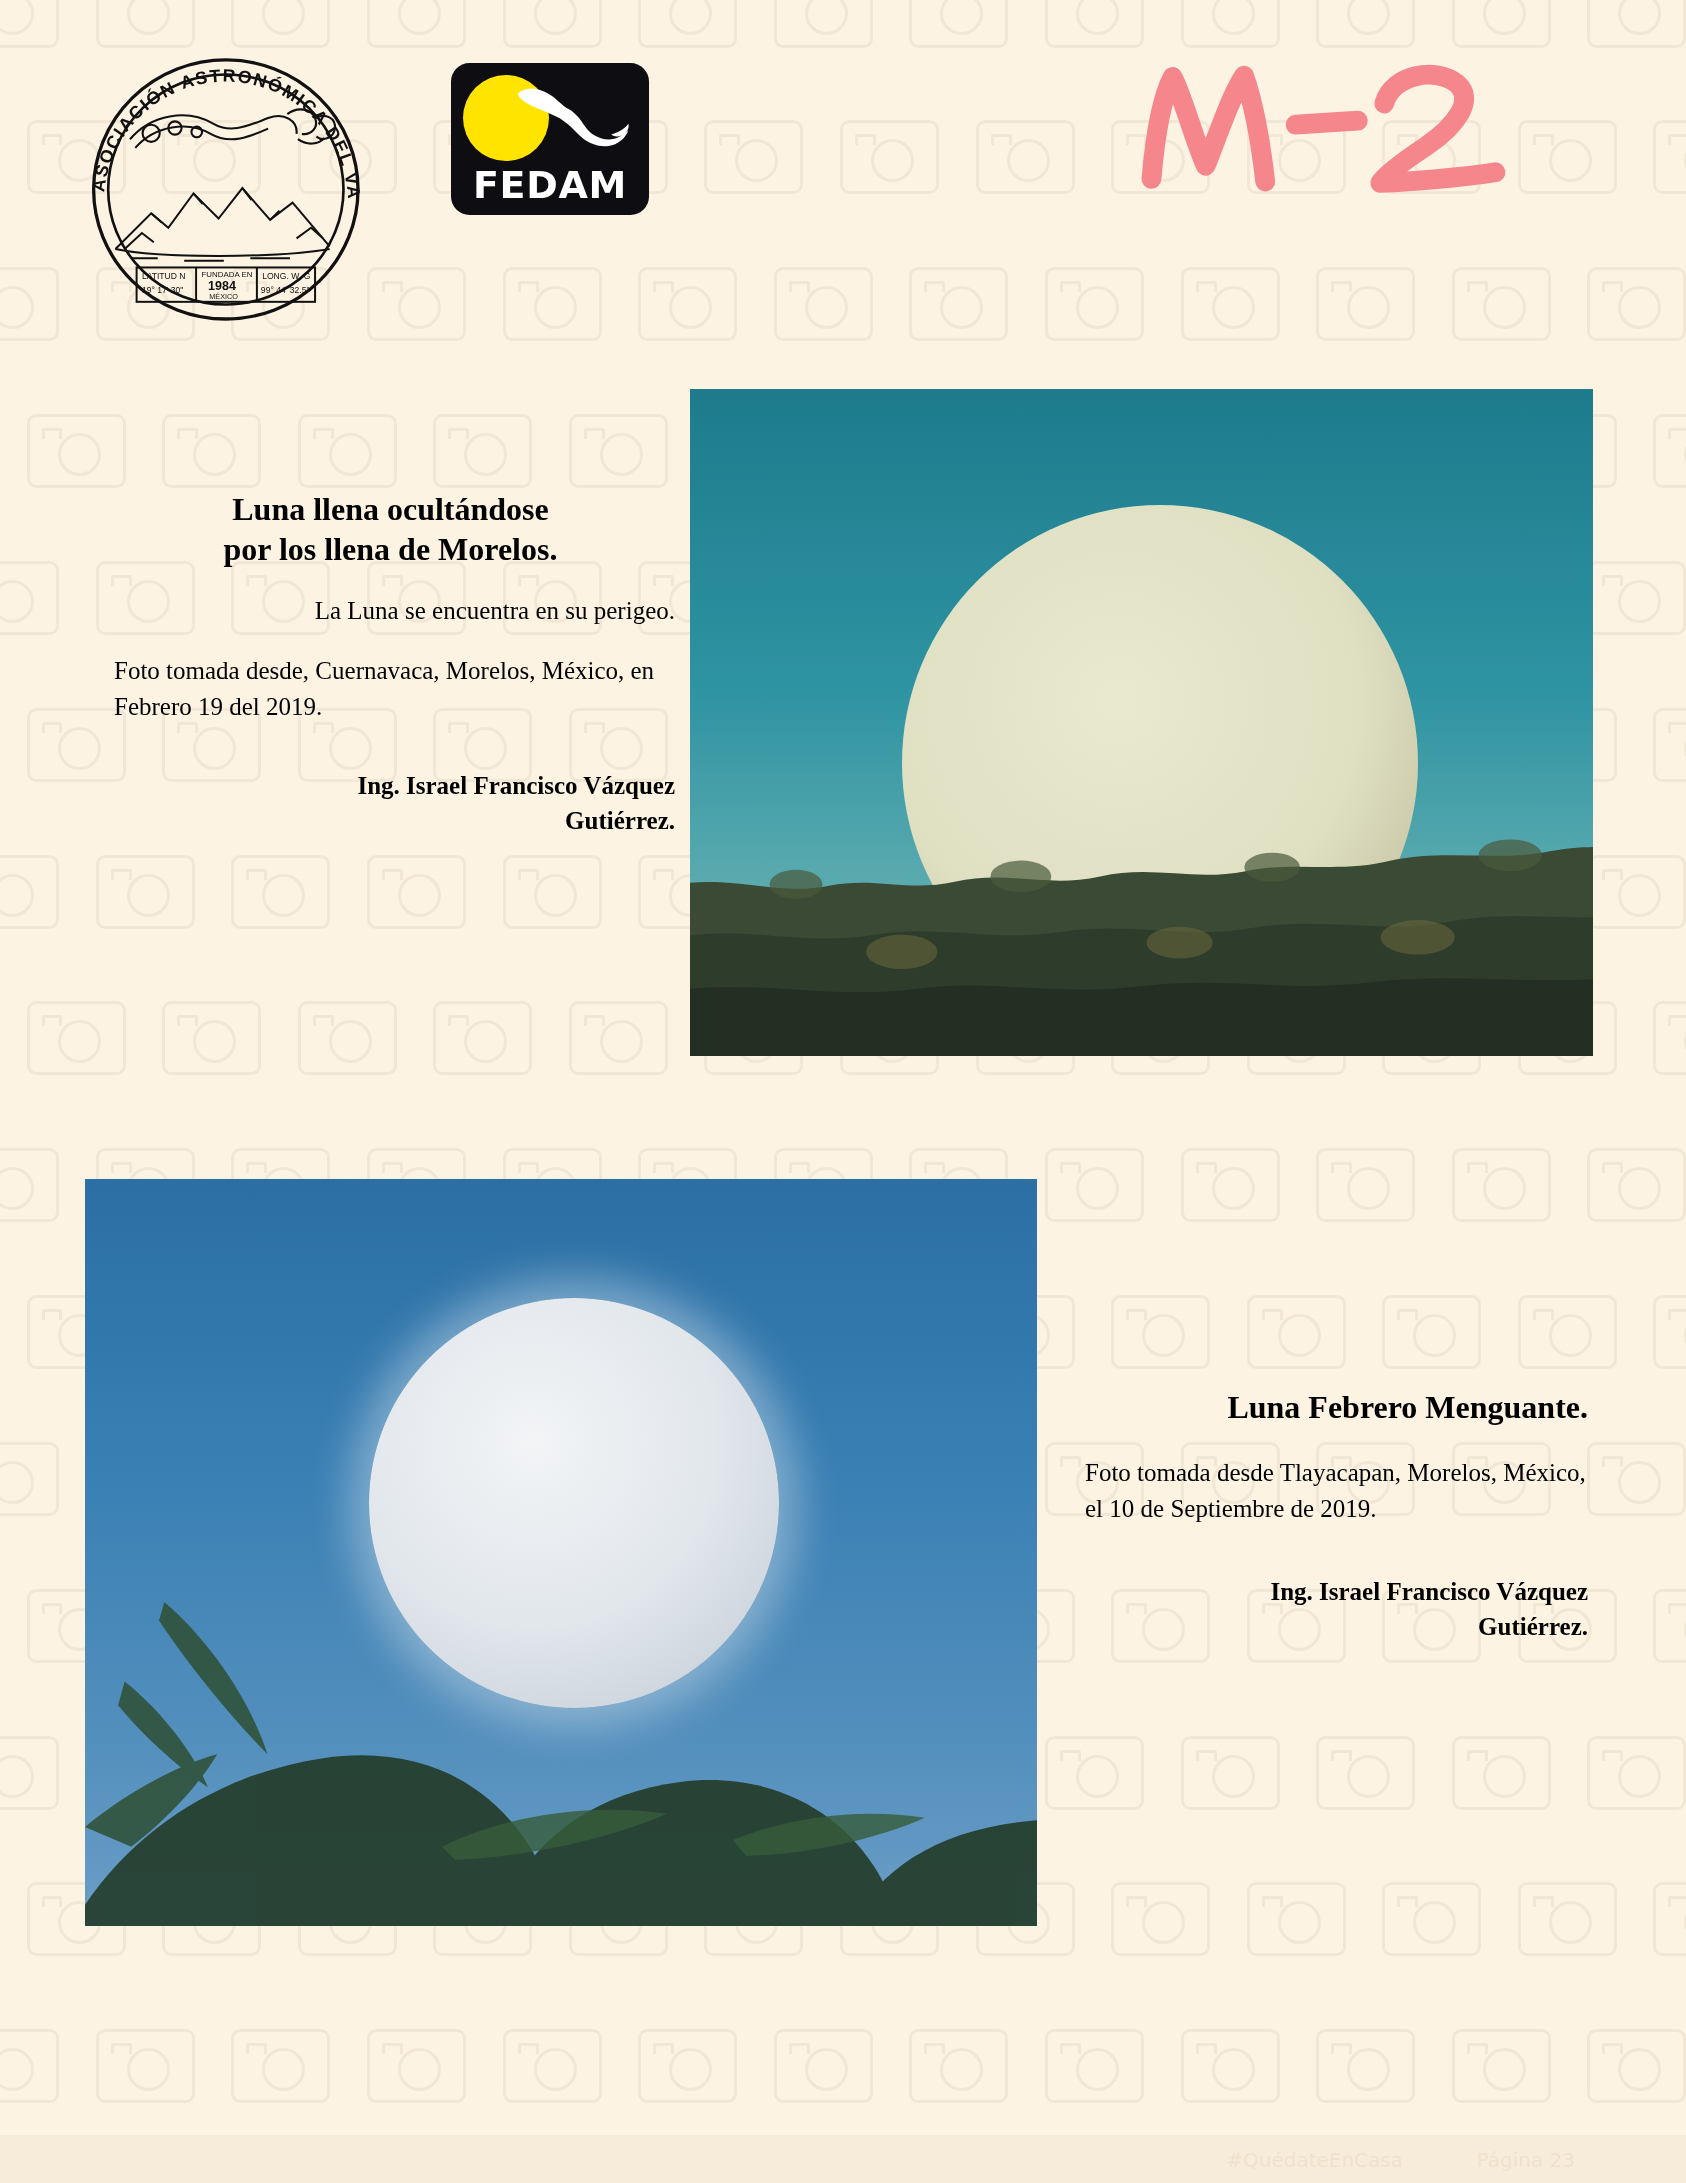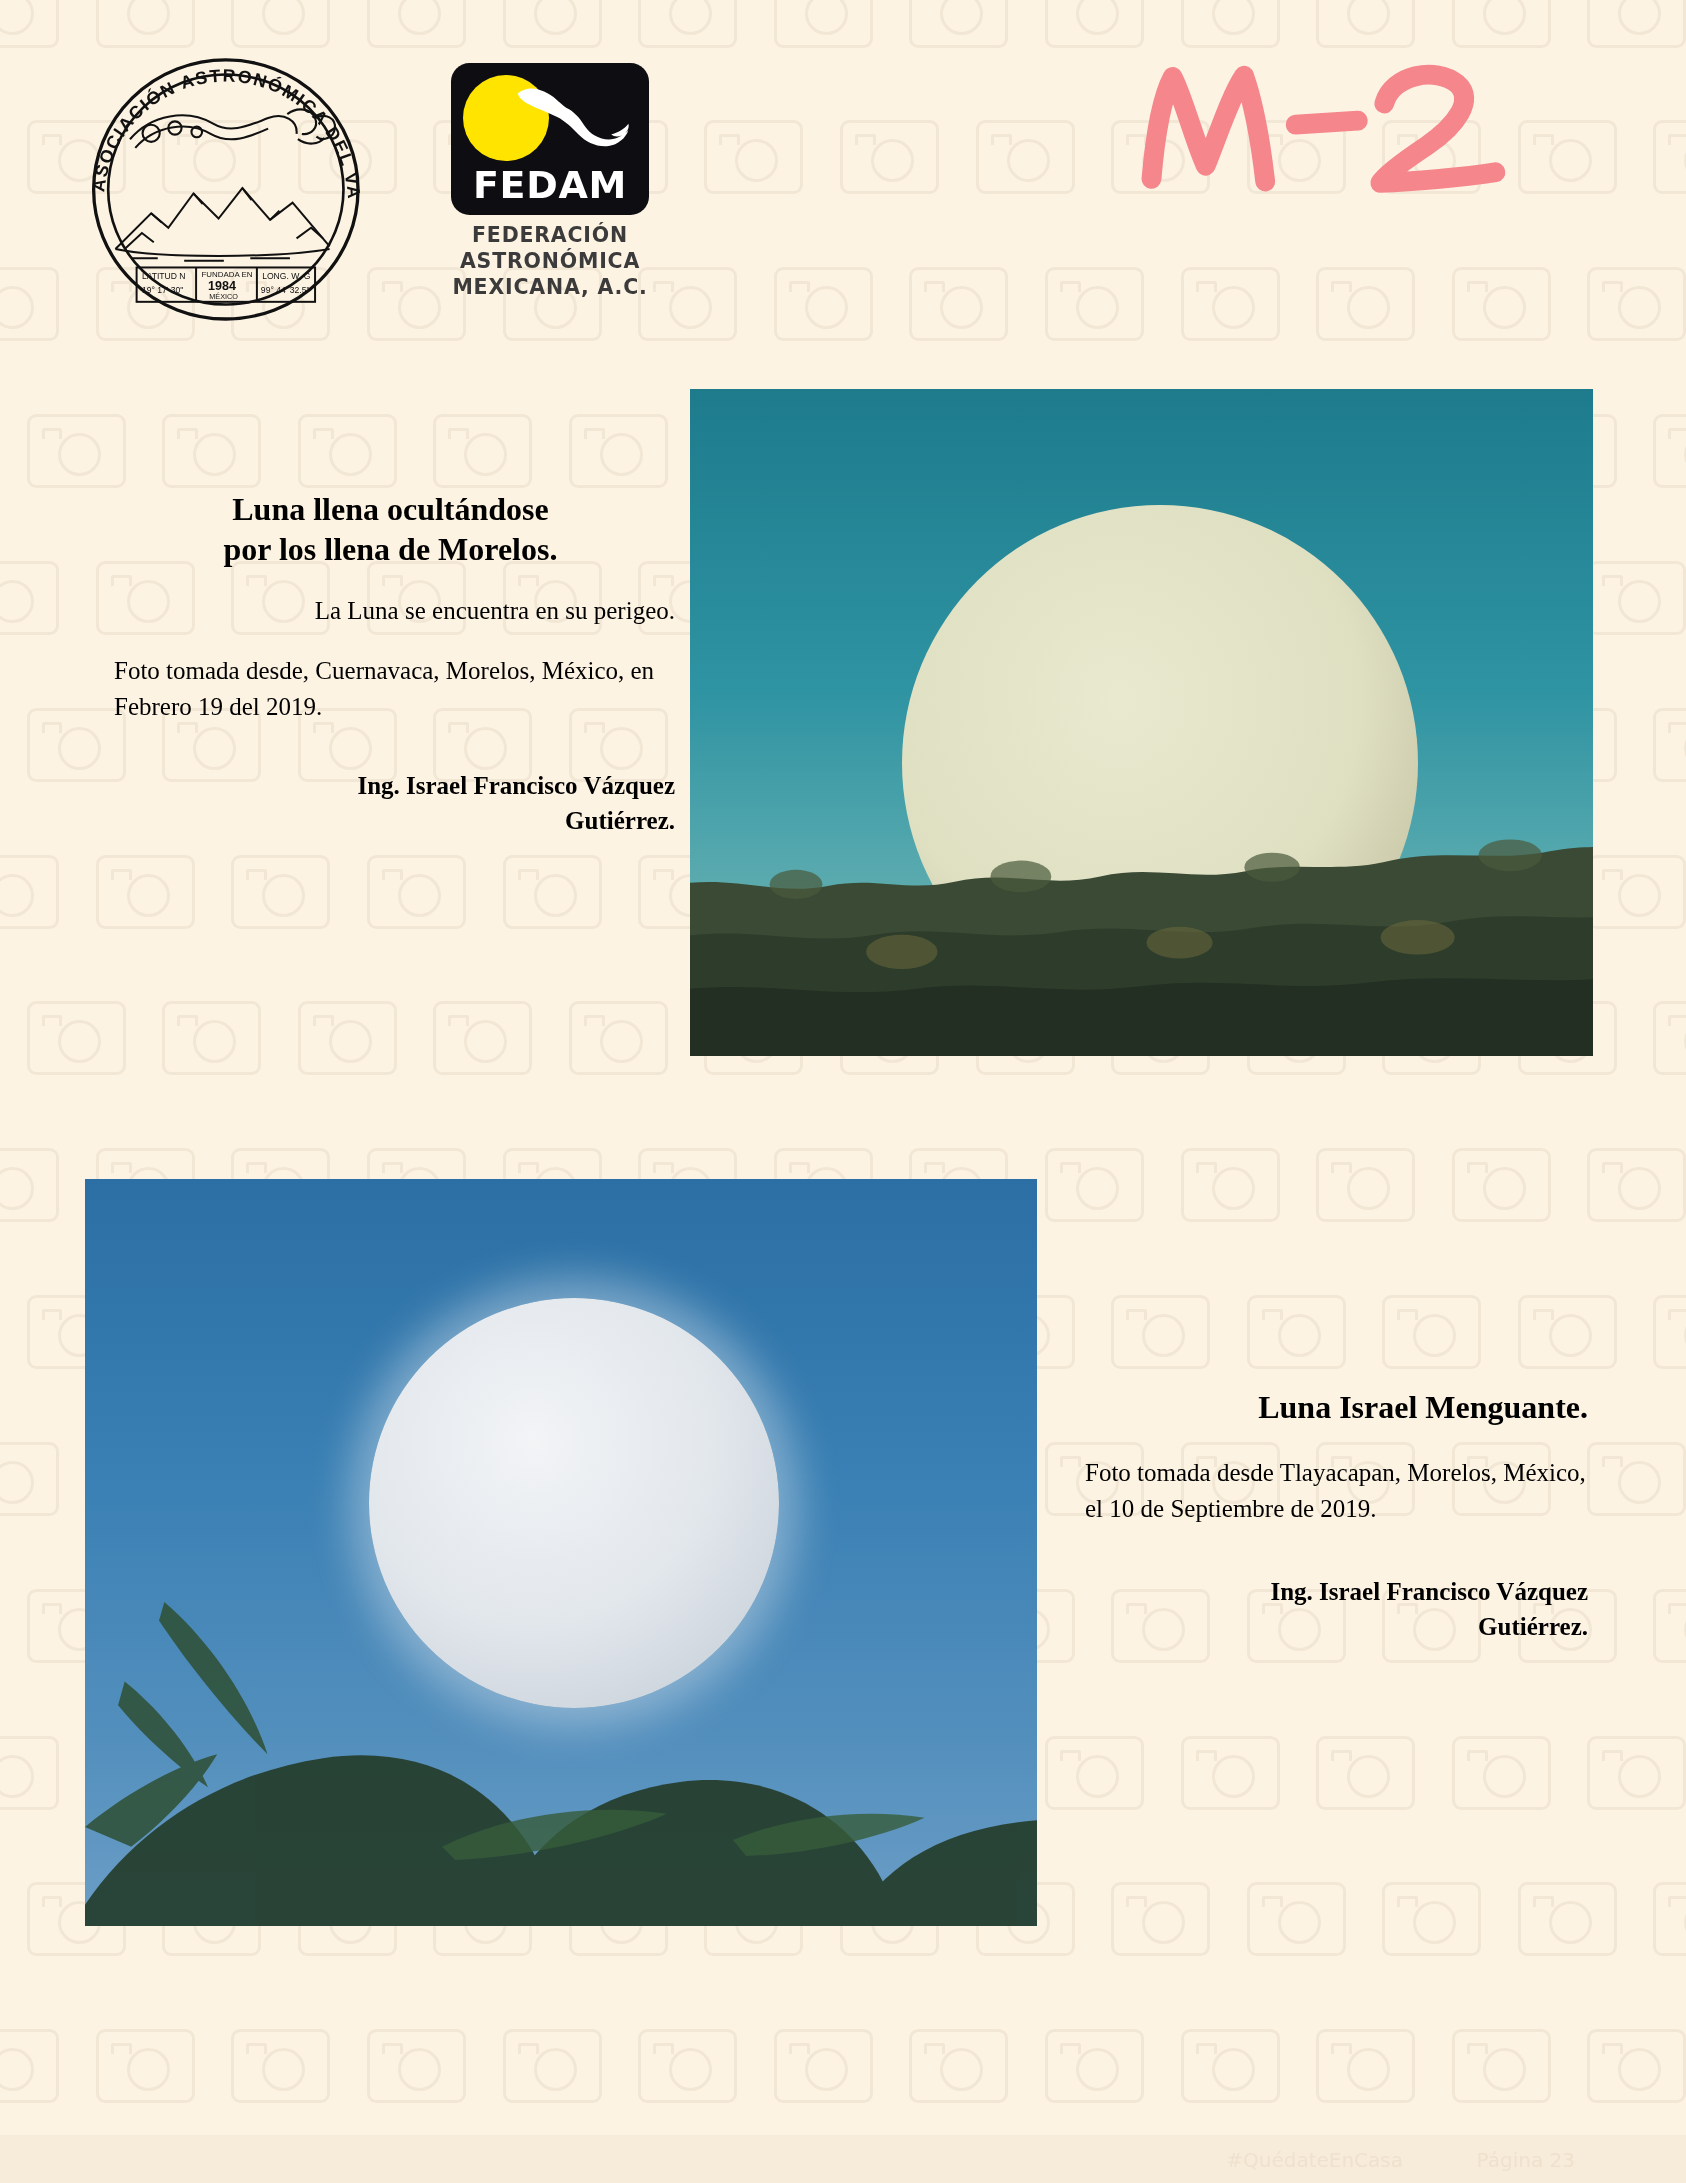--- a/index.html
+++ b/index.html
@@ -541,25 +541,20 @@
     </div>
 
     <div class="fedam-logo">
       <div class="fedam-badge">
         <div class="fedam-moon"></div>
         <svg class="fedam-mex" viewBox="0 0 190 126" xmlns="http://www.w3.org/2000/svg">
           <path fill="#ffffff" d="M8 34 C 22 22, 40 26, 54 34 C 66 40, 74 52, 86 58 C 96 64, 104 74, 110 84 C 118 96, 132 104, 146 104 C 158 104, 168 98, 176 90 C 172 102, 160 112, 146 114 C 128 116, 112 108, 100 96 C 90 86, 80 76, 68 70 C 54 62, 38 58, 24 50 C 16 46, 10 40, 8 34 Z M 150 96 C 160 94, 170 88, 176 80 C 178 86, 174 94, 166 98 C 160 100, 154 100, 150 96 Z"></path>
         </svg>
         <div class="fedam-word">FEDAM</div>
       </div>
-      <div class="fedam-sub">
-        <div>FEDERACIÓN</div>
-        <div>ASTRONÓMICA</div>
-        <div>MEXICANA, A.C.</div>
-      </div>
     </div>
 
     <div class="issue-mark">
       <svg viewBox="0 0 700 260" width="463" height="172" xmlns="http://www.w3.org/2000/svg">
         <g fill="none" stroke="#f4868c" stroke-width="30" stroke-linecap="round" stroke-linejoin="round">
           <path d="M40 210 C 46 140, 56 86, 72 56 C 88 86, 104 150, 122 190 C 142 140, 160 84, 180 54 C 196 100, 206 162, 212 214"></path>
           <path d="M258 128 L 352 122"></path>
           <path d="M392 96 C 404 52, 470 40, 502 66 C 530 90, 500 130, 456 160 C 420 184, 392 206, 386 216 C 430 214, 512 208, 560 200"></path>
         </g>
       </svg>
@@ -613,21 +608,21 @@
         <path d="M120 640 C 190 700, 250 790, 276 870 C 216 810, 150 726, 112 668 Z"></path>
       </g>
       <g fill="#365c3a" opacity="0.8">
         <path d="M540 1010 C 640 960, 770 944, 880 960 C 790 1000, 660 1026, 560 1030 Z"></path>
         <path d="M980 1000 C 1070 962, 1180 952, 1270 966 C 1190 1002, 1080 1022, 1000 1024 Z"></path>
       </g>
     </svg>
   </div>
 
   <div class="art2-text">
-    <h2 class="art2-title">Luna Israel Menguante.</h2>
+    <h2 class="art2-title">Luna Febrero Menguante.</h2>
     <p class="art2-body">Foto tomada desde Tlayacapan, Morelos, México, el 10 de Septiembre de 2019.</p>
     <div class="credit">
       <div>Ing. Israel Francisco Vázquez</div>
       <div>Gutiérrez.</div>
     </div>
   </div>
 
   <div class="footer">
     <div class="footer-hashtag">#QuédateEnCasa</div>
     <div class="footer-page">Página 23</div>

